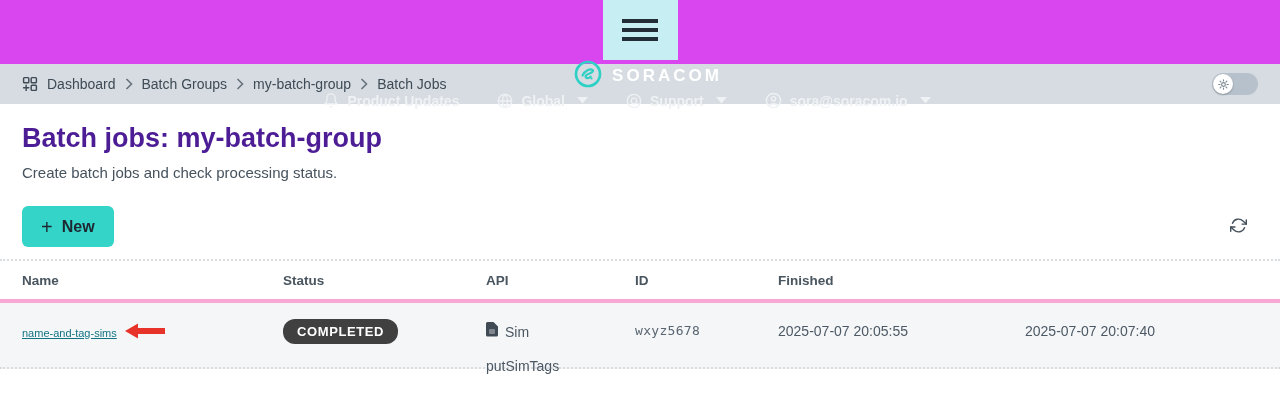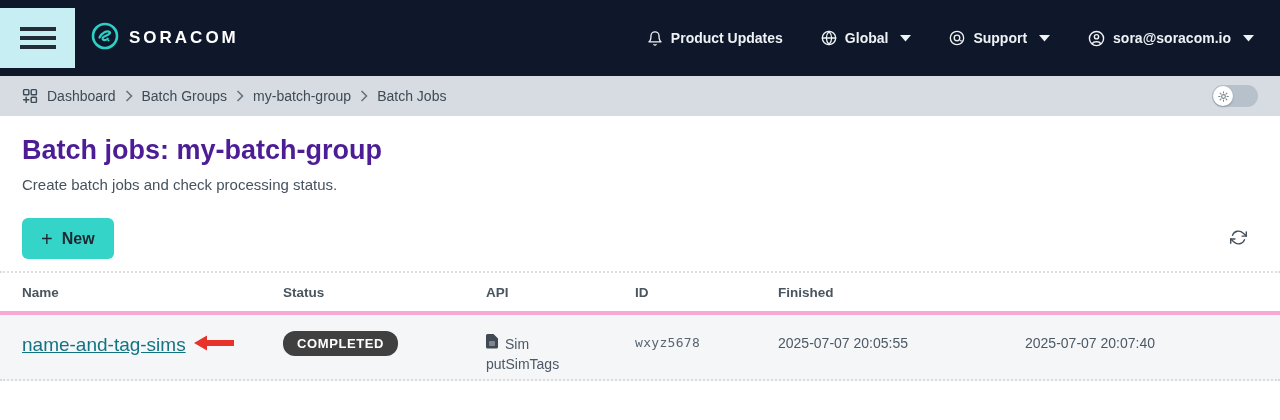--- a/index.html
+++ b/index.html
@@ -1,20 +1,20 @@
 <!DOCTYPE html>
 <html><head>
 <meta charset="utf-8">
 <style>
   html,body{margin:0;padding:0;background:#fff;width:1280px;height:420px;overflow:hidden;
     font-family:"Liberation Sans",sans-serif;-webkit-font-smoothing:antialiased;}
   .stage{position:relative;width:1280px;height:420px;background:#fff;}
 
   
-  .navbar{display:flex;align-items:center;height:76px;background:#0f172a;color:#eef2f4;}
+  .navbar{display:flex;align-items:center;height:64px;background:#d946ef;color:#eef2f4;flex-direction:column;}
   .hamburger{width:75px;height:60px;background:#c7eef3;display:flex;flex-direction:column;
     justify-content:center;align-items:center;gap:5px;cursor:pointer;flex:0 0 auto;}
   .hamburger span{display:block;width:36px;height:4px;background:#222d37;}
   .brand{display:flex;align-items:center;gap:10px;margin-left:16px;}
   .brand-name{font-size:17px;font-weight:bold;letter-spacing:3px;color:#fff;}
   .nav-spacer{flex:1;}
   .nav-items{display:flex;align-items:center;gap:38px;margin-right:26px;}
   .nav-item{display:flex;align-items:center;gap:8px;font-size:14px;font-weight:700;
     color:#eef2f4;cursor:pointer;white-space:nowrap;}
   .nav-item svg{display:block;}
@@ -49,27 +49,27 @@
   .divider{border-top:2px dotted #dadee1;margin-top:12px;}
 
   .grid-row{display:grid;grid-template-columns:261px 203px 149px 143px 247px 1fr;
     padding-left:22px;box-sizing:border-box;}
   .thead{height:42px;align-items:center;border-bottom:4px solid #f9a8d4;}
   .th{font-size:13.5px;font-weight:bold;color:#49555f;}
 
   .trow{background:#f5f6f8;height:66px;border-bottom:2px dotted #d8dcdf;align-items:start;}
   .td{padding-top:19px;font-size:14px;color:#4c5864;line-height:18px;}
   .name-cell{display:flex;align-items:center;gap:8px;}
-  .row-link{color:#127482;text-decoration:underline;font-size:19px;cursor:pointer;white-space:nowrap;}
+  .row-link{color:#127482;text-decoration:underline;font-size:11px;cursor:pointer;white-space:nowrap;}
   .annot-arrow{flex:0 0 auto;margin-top:1px;}
   .badge{display:inline-block;background:#404040;color:#fff;font-size:13px;font-weight:bold;
     letter-spacing:.6px;border-radius:12px;padding:6px 14px;line-height:1;}
   .status-cell{padding-top:16px;}
   .api-line1{display:flex;align-items:center;gap:7px;}
-  .api-line2{margin-top:2px;}
+  .api-line2{margin-top:16px;}
   .mono{font-family:"DejaVu Sans Mono",monospace;font-size:13px;color:#596570;letter-spacing:.3px;}
 </style>
 </head>
 <body>
 
 <div class="stage">
 
   <header class="navbar">
     <div class="hamburger">
       <span></span>

